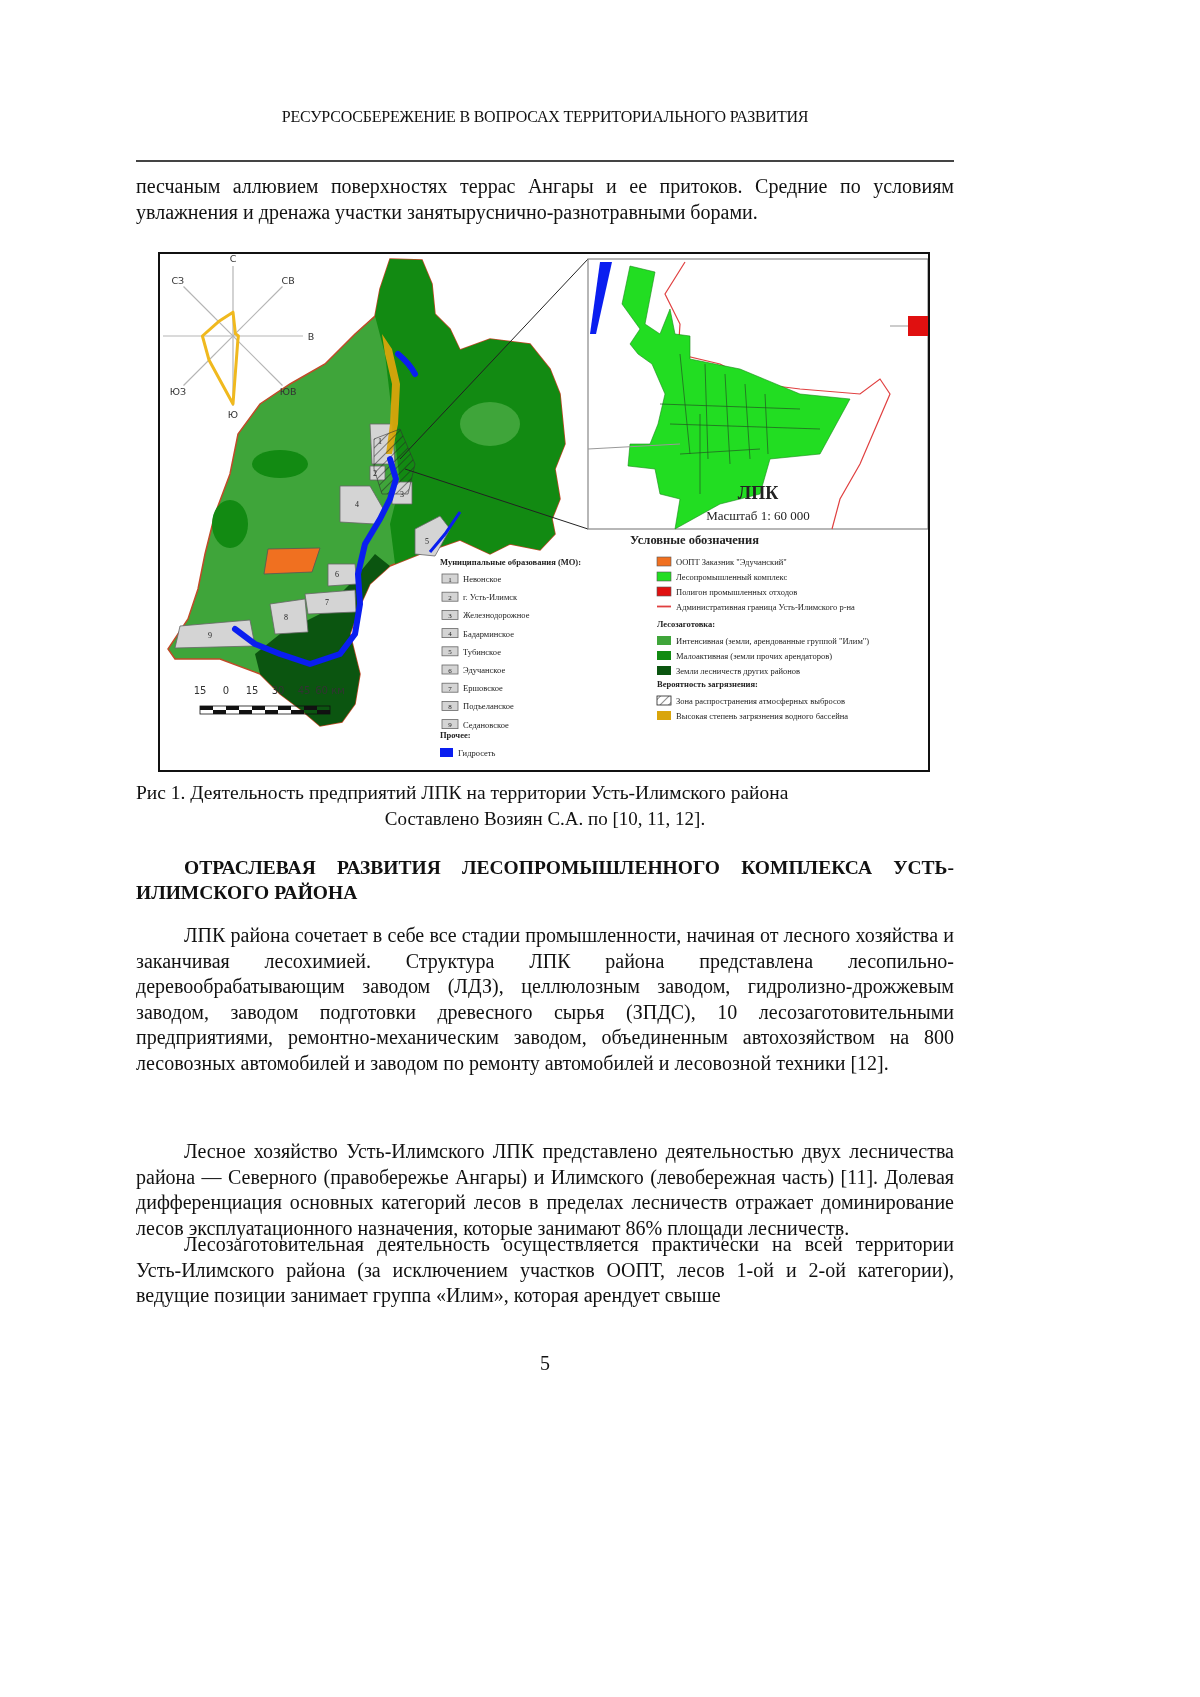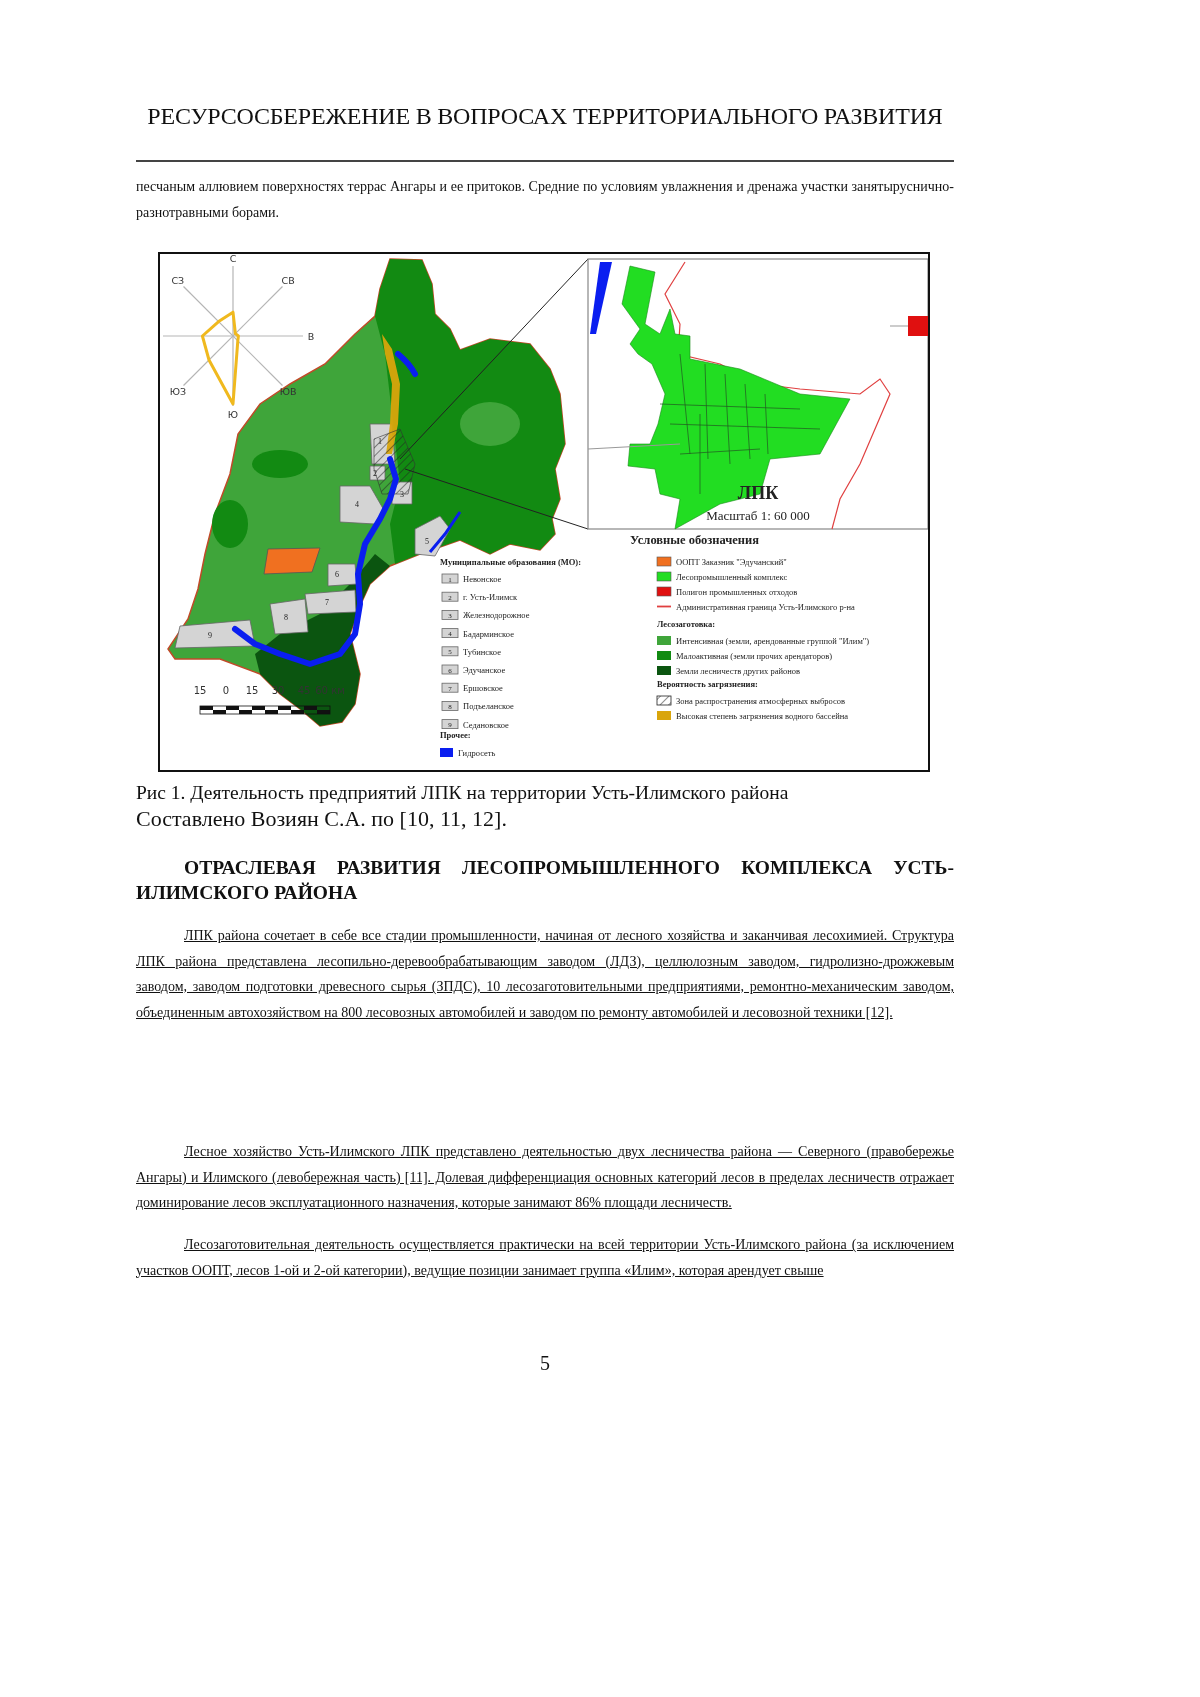--- a/index.html
+++ b/index.html
@@ -1,31 +1,31 @@
 <!DOCTYPE html>
 <html><head>
 <meta charset="utf-8">
 <style>
   html, body { margin:0; padding:0; background:#ffffff; }
   body { width:1200px; height:1697px; position:relative; overflow:hidden;
          font-family:"Liberation Serif","DejaVu Serif",serif; color:#111; }
   .running-head { position:absolute; left:136px; top:104px; width:818px; text-align:center;
-         font-size:24px; line-height:25px; letter-spacing:-0.2px; }
+         font-size:16px; line-height:25px; letter-spacing:-0.2px; }
   .head-rule { position:absolute; left:136px; top:160px; width:818px; height:0;
          border-top:2px solid #444; }
-  .para { position:absolute; left:136px; width:818px; font-size:14px; line-height:25.6px;
+  .para { position:absolute; left:136px; width:818px; font-size:20px; line-height:25.6px;
          text-align:justify; margin:0; }
-  .para.indent { text-indent:48px;text-decoration:underline; }
+  .para.indent { text-indent:48px; }
   .figure { position:absolute; left:158px; top:252px; width:772px; height:520px;
          border:2.5px solid #111; box-sizing:border-box; background:#fff; overflow:hidden; }
   .figure svg { position:absolute; left:0; top:0; }
   .caption-1 { position:absolute; left:136px; top:780px; width:818px; text-align:left;
          font-size:19.5px; line-height:25px; }
-  .caption-2 { position:absolute; left:136px; top:806px; width:818px; text-align:left;
-         font-size:22px; line-height:25px; }
+  .caption-2 { position:absolute; left:136px; top:806px; width:818px; text-align:center;
+         font-size:19px; line-height:25px; }
   .section-heading { position:absolute; left:136px; top:855px; width:818px; font-weight:bold;
          font-size:19.5px; line-height:25px; text-indent:48px; text-align:justify; }
   .page-number { position:absolute; left:0; width:1090px; top:1352px; text-align:center;
          font-size:20px; }
   .legend-text { font-family:"Liberation Serif","DejaVu Serif",serif; fill:#222; }
   .rose-text { font-family:"DejaVu Sans","Liberation Sans",sans-serif; fill:#333; }
 </style>
 </head>
 <body>
 

